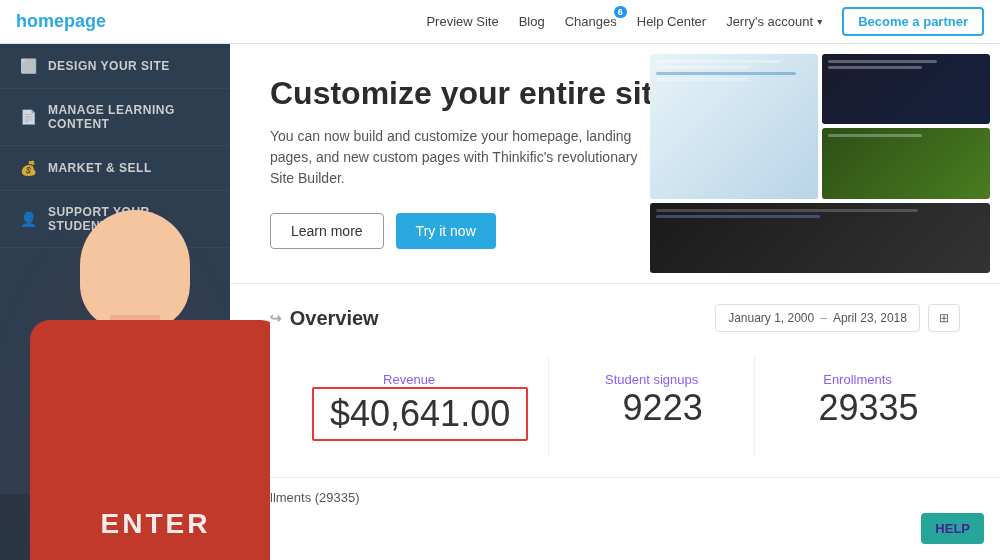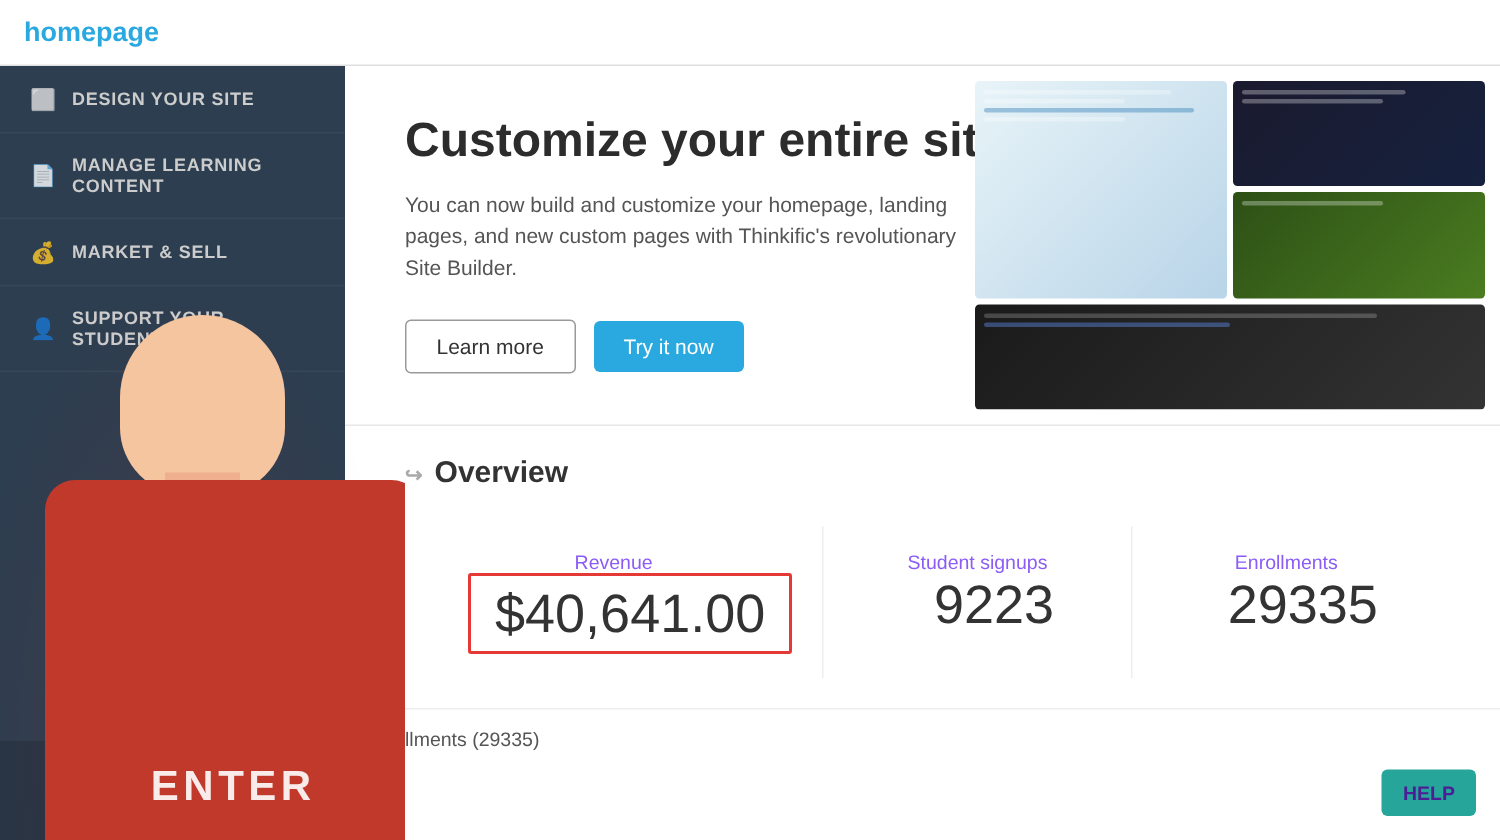--- a/index.html
+++ b/index.html
@@ -52,21 +52,21 @@
     }
 
     
     .banner {
       background: #fff; padding: 30px 40px 30px 40px;
       border-bottom: 1px solid #e8e8e8; position: relative; overflow: hidden;
       height: 240px;
     }
     .banner-title { font-size: 32px; font-weight: 700; color: #2c2c2c; line-height: 1.2; margin-bottom: 14px; }
     .banner-desc { font-size: 14px; color: #555; line-height: 1.5; max-width: 380px; margin-bottom: 24px; }
-    .banner-buttons { display: flex; gap: 12px; align-items: center; }
+    .banner-buttons { display: flex; gap: 12px; }
     .btn-outline {
       border: 1.5px solid #999; background: #fff; color: #333;
       padding: 9px 20px; border-radius: 4px; font-size: 14px; cursor: pointer;
     }
     .btn-primary {
       background: #29a9e0; color: #fff; border: none;
       padding: 9px 20px; border-radius: 4px; font-size: 14px; cursor: pointer;
     }
 
     
@@ -171,20 +171,28 @@
     .person-neck {
       position: absolute; top: 125px; left: 100px;
       width: 50px; height: 20px; background: #f0b090;
     }
   </style>
 </head>
 <body>
 
 <nav class="top-nav">
   <span class="nav-logo">homepage</span>
+  <div class="nav-links">
+    <a class="nav-link">Preview Site</a>
+    <a class="nav-link">Blog</a>
+    <a class="nav-link has-badge">Changes</a>
+    <a class="nav-link">Help Center</a>
+    <div class="nav-account">Jerry's account</div>
+    <button class="nav-btn">Become a partner</button>
+  </div>
 </nav>
 
 <aside class="sidebar">
   <div class="sidebar-item">
     <span class="sidebar-icon">⬜</span>
     <span>DESIGN YOUR SITE</span>
   </div>
   <div class="sidebar-item">
     <span class="sidebar-icon">📄</span>
     <span>MANAGE LEARNING CONTENT</span>
@@ -238,20 +246,30 @@
           <div class="screen-line" style="width:80%; background:rgba(255,255,255,0.2);"></div>
           <div class="screen-line" style="width:50%; background:rgba(100,150,255,0.4);"></div>
         </div>
       </div>
     </div>
   </section>
 
   <section class="overview">
     <div class="overview-header">
       <h2 class="overview-title">Overview</h2>
+      <div style="display:flex;gap:8px;align-items:center;">
+        <div class="date-range-picker">
+          <span>January 1, 2000</span>
+          <span class="date-range-divider">–</span>
+          <span>April 23, 2018</span>
+        </div>
+        <button class="filter-icon-btn">
+          <span>⊞</span>
+        </button>
+      </div>
     </div>
 
     <div class="stats-row">
       <div class="stat-card">
         <div class="stat-label">Revenue</div>
         <div class="stat-value revenue">$40,641.00</div>
       </div>
       <div class="stat-card">
         <div class="stat-label">Student signups</div>
         <div class="stat-value">9223</div>

